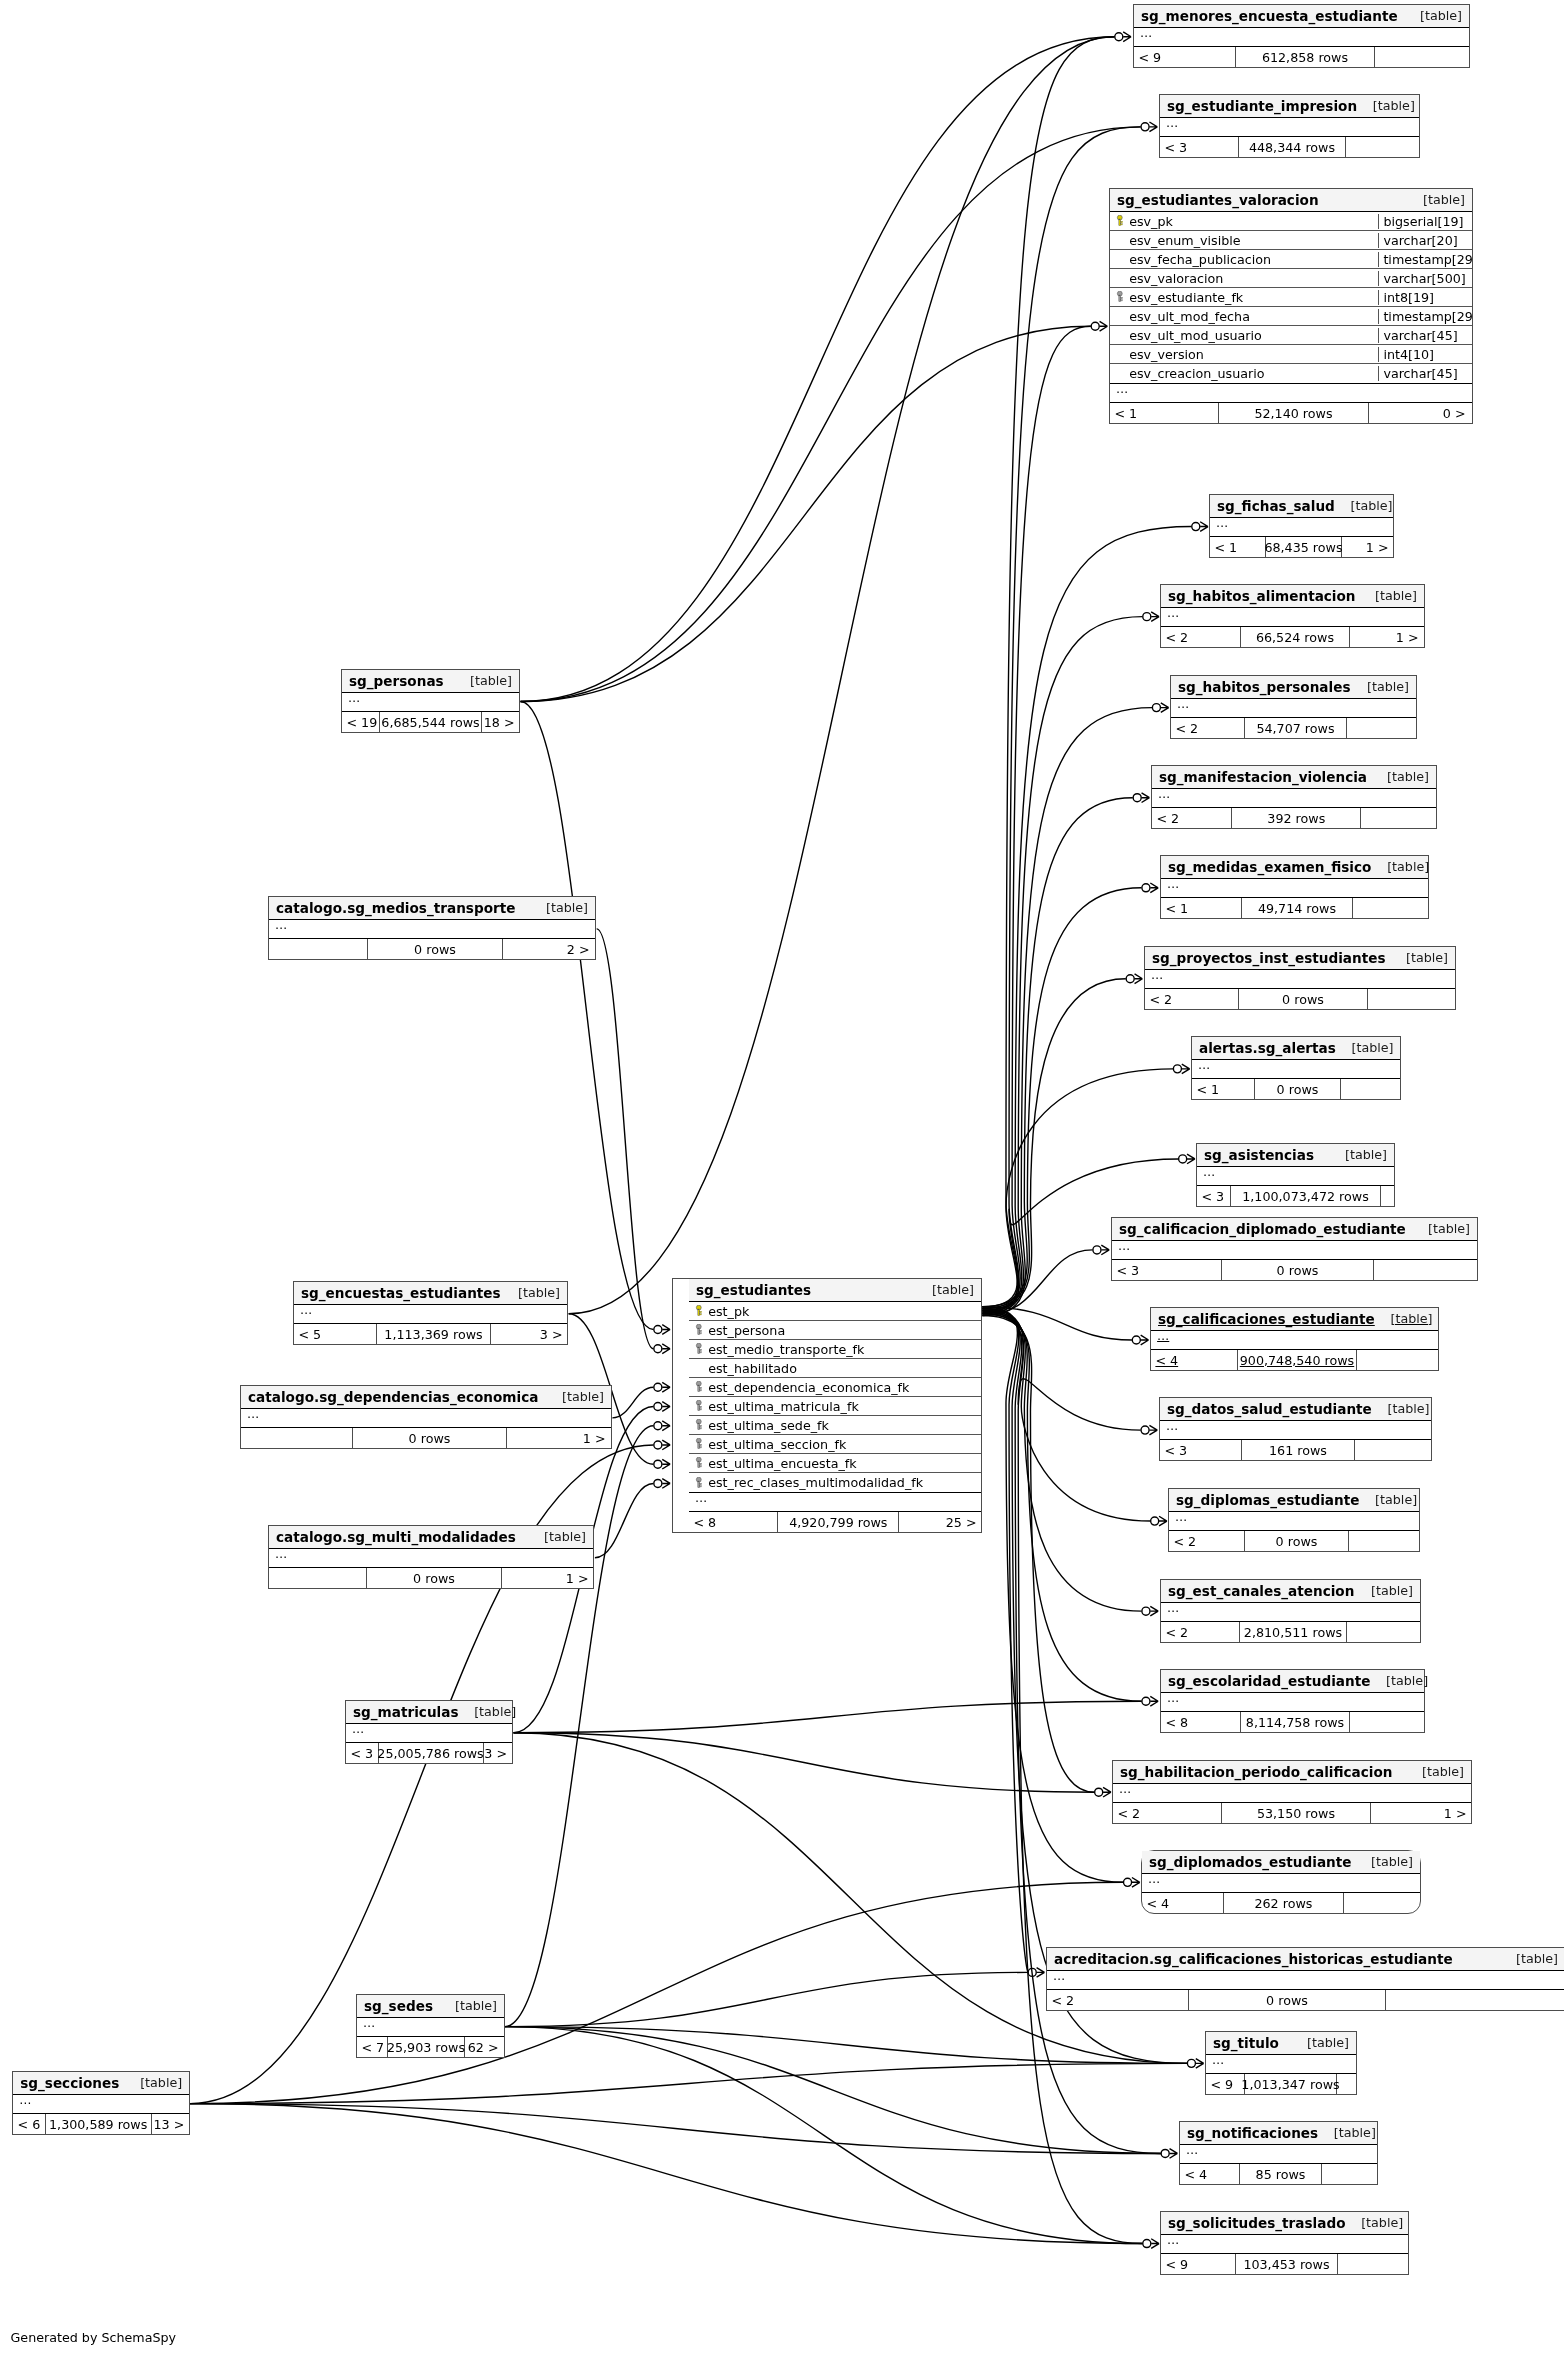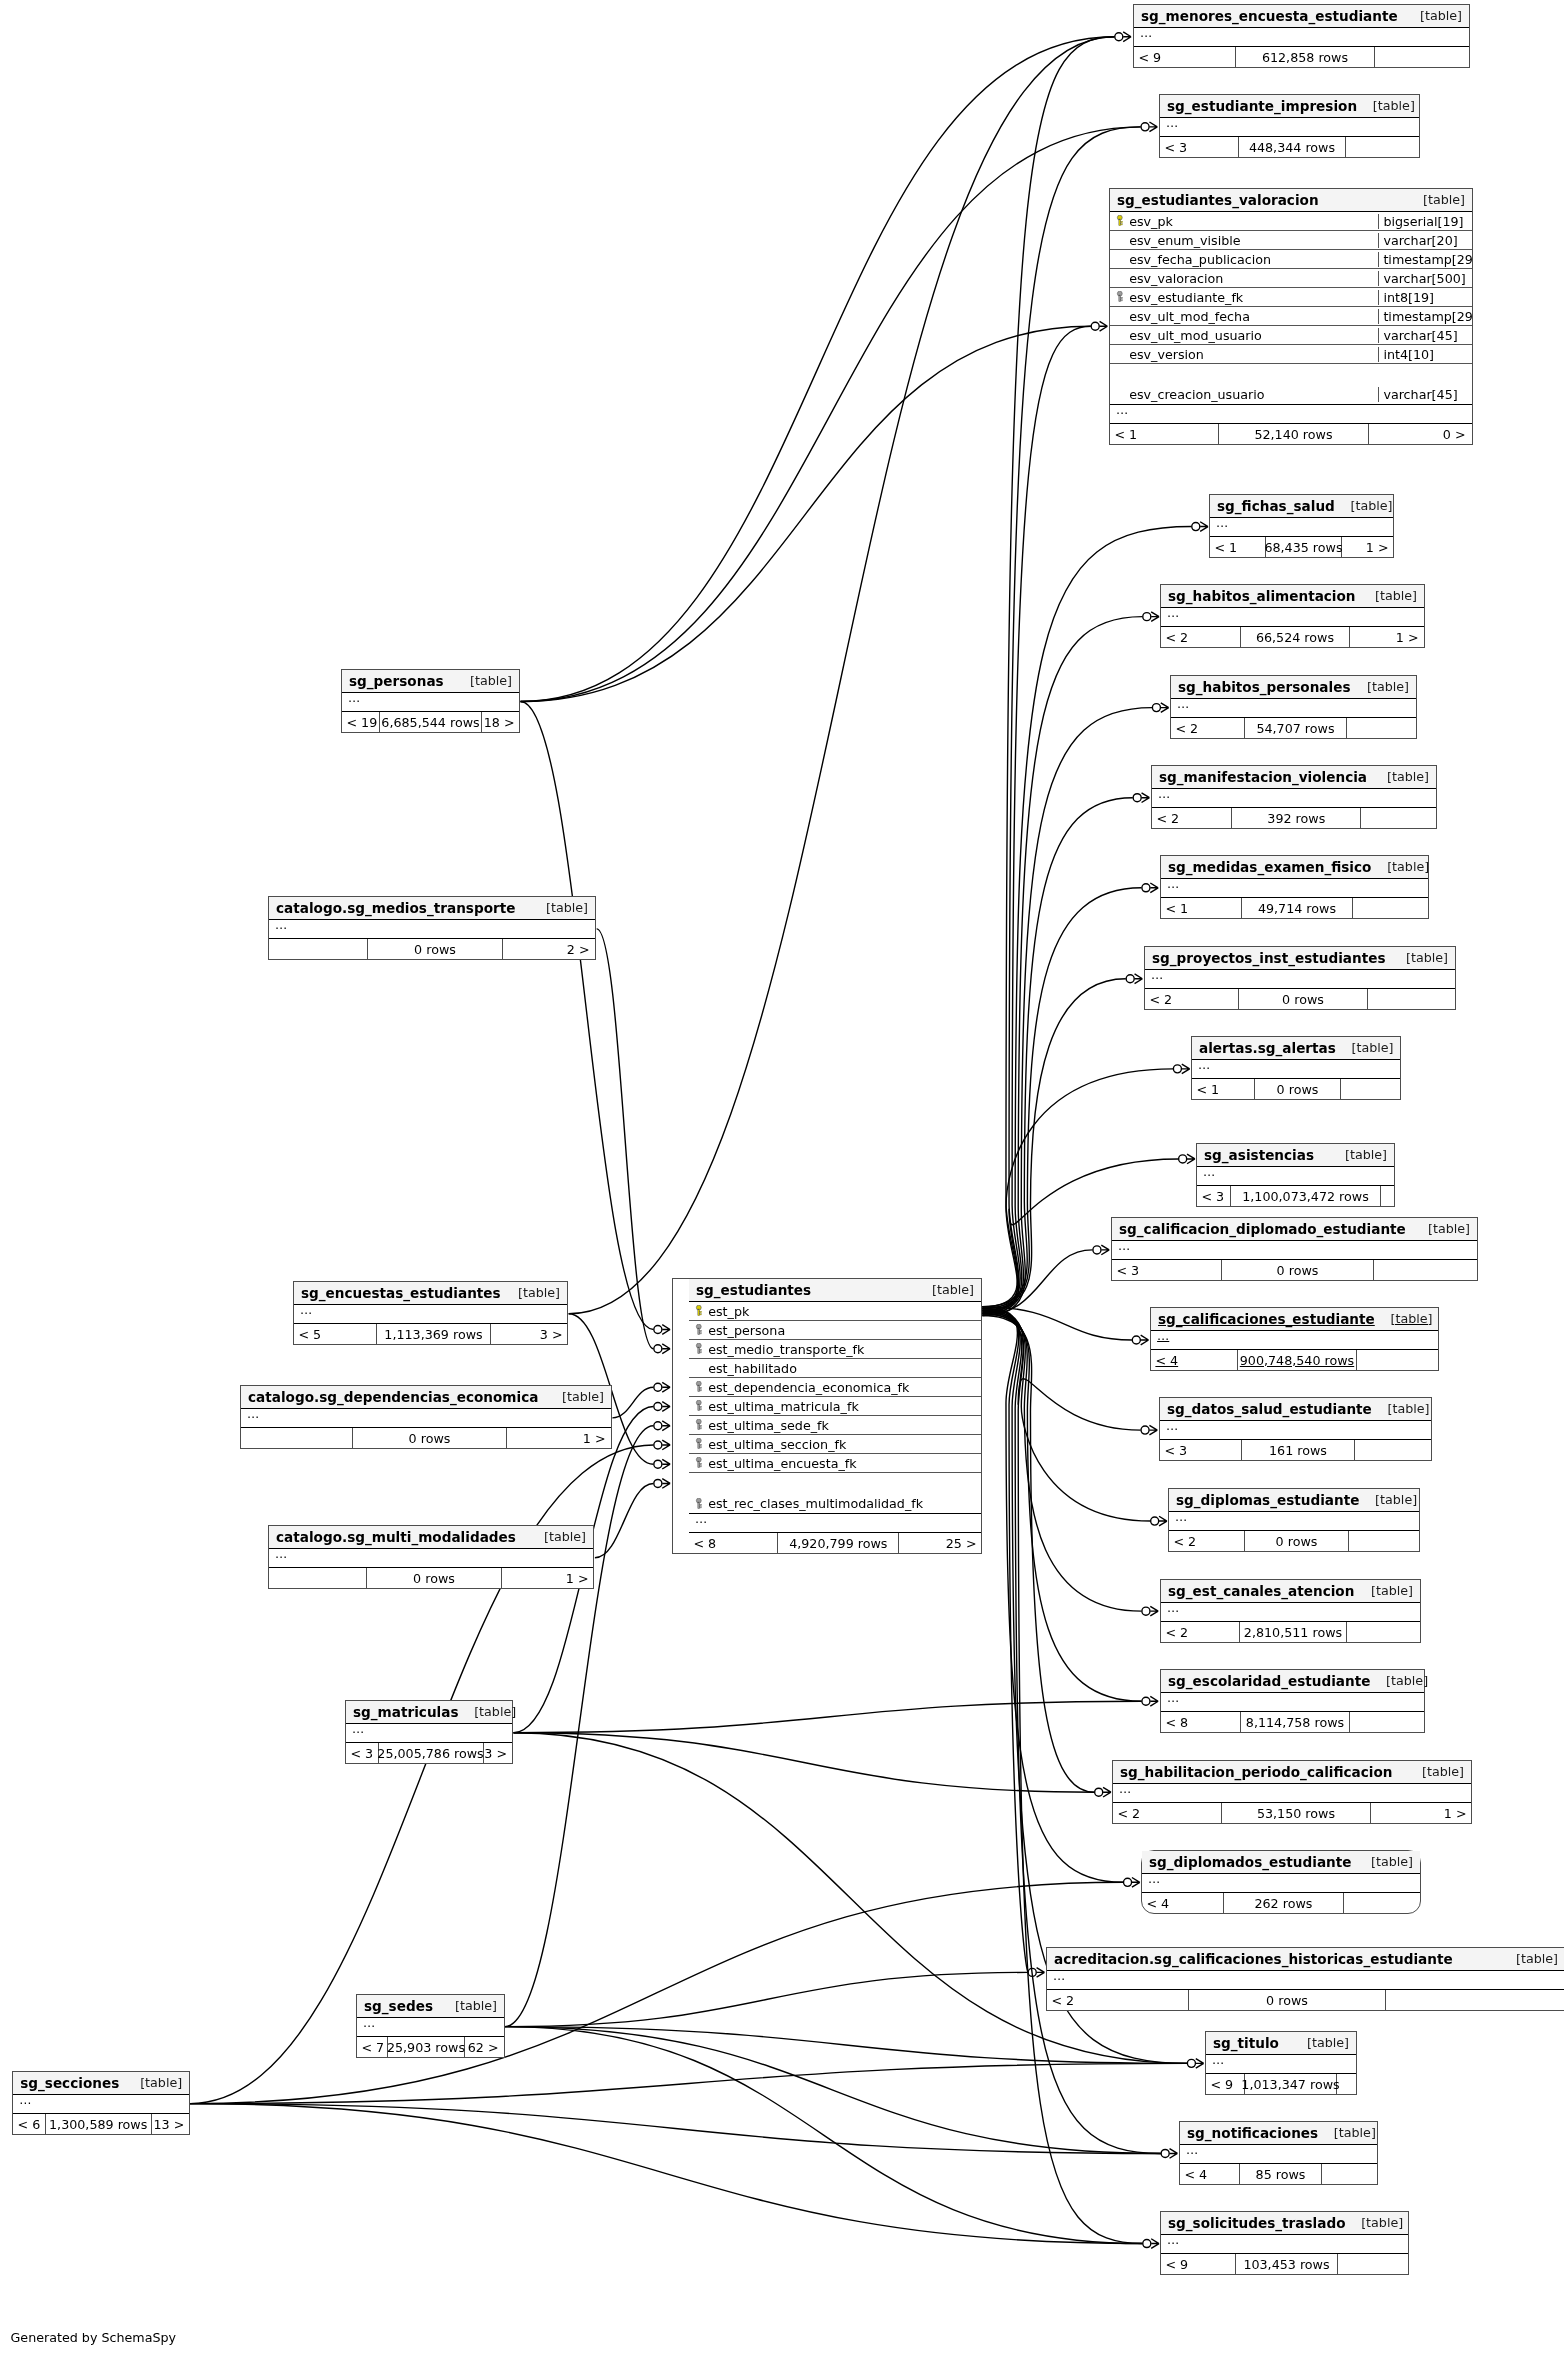--- a/index.html
+++ b/index.html
@@ -59,21 +59,21 @@
 
   
   .tbl.detail .cols{border-bottom:1.3px solid #000;}
   .tbl.detail .col{
     display:flex;align-items:center;
     height:19px;
     border-bottom:0.9px solid #555;
     font-size:12.7px;
     box-sizing:border-box;
   }
-  .tbl.detail .col:last-child{border-bottom:none;margin-top:21px;}
+  .tbl.detail .col:last-child{border-bottom:none;}
   .tbl.detail .col .nm{
     flex:1 1 auto;display:flex;align-items:center;gap:4.4px;
     padding-left:5.2px;overflow:hidden;white-space:nowrap;
   }
   .tbl.detail .col .ty{
     flex:0 0 auto;
     border-left:0.9px solid #555;
     padding:0 4.4px;
     width:94px;
     box-sizing:border-box;

